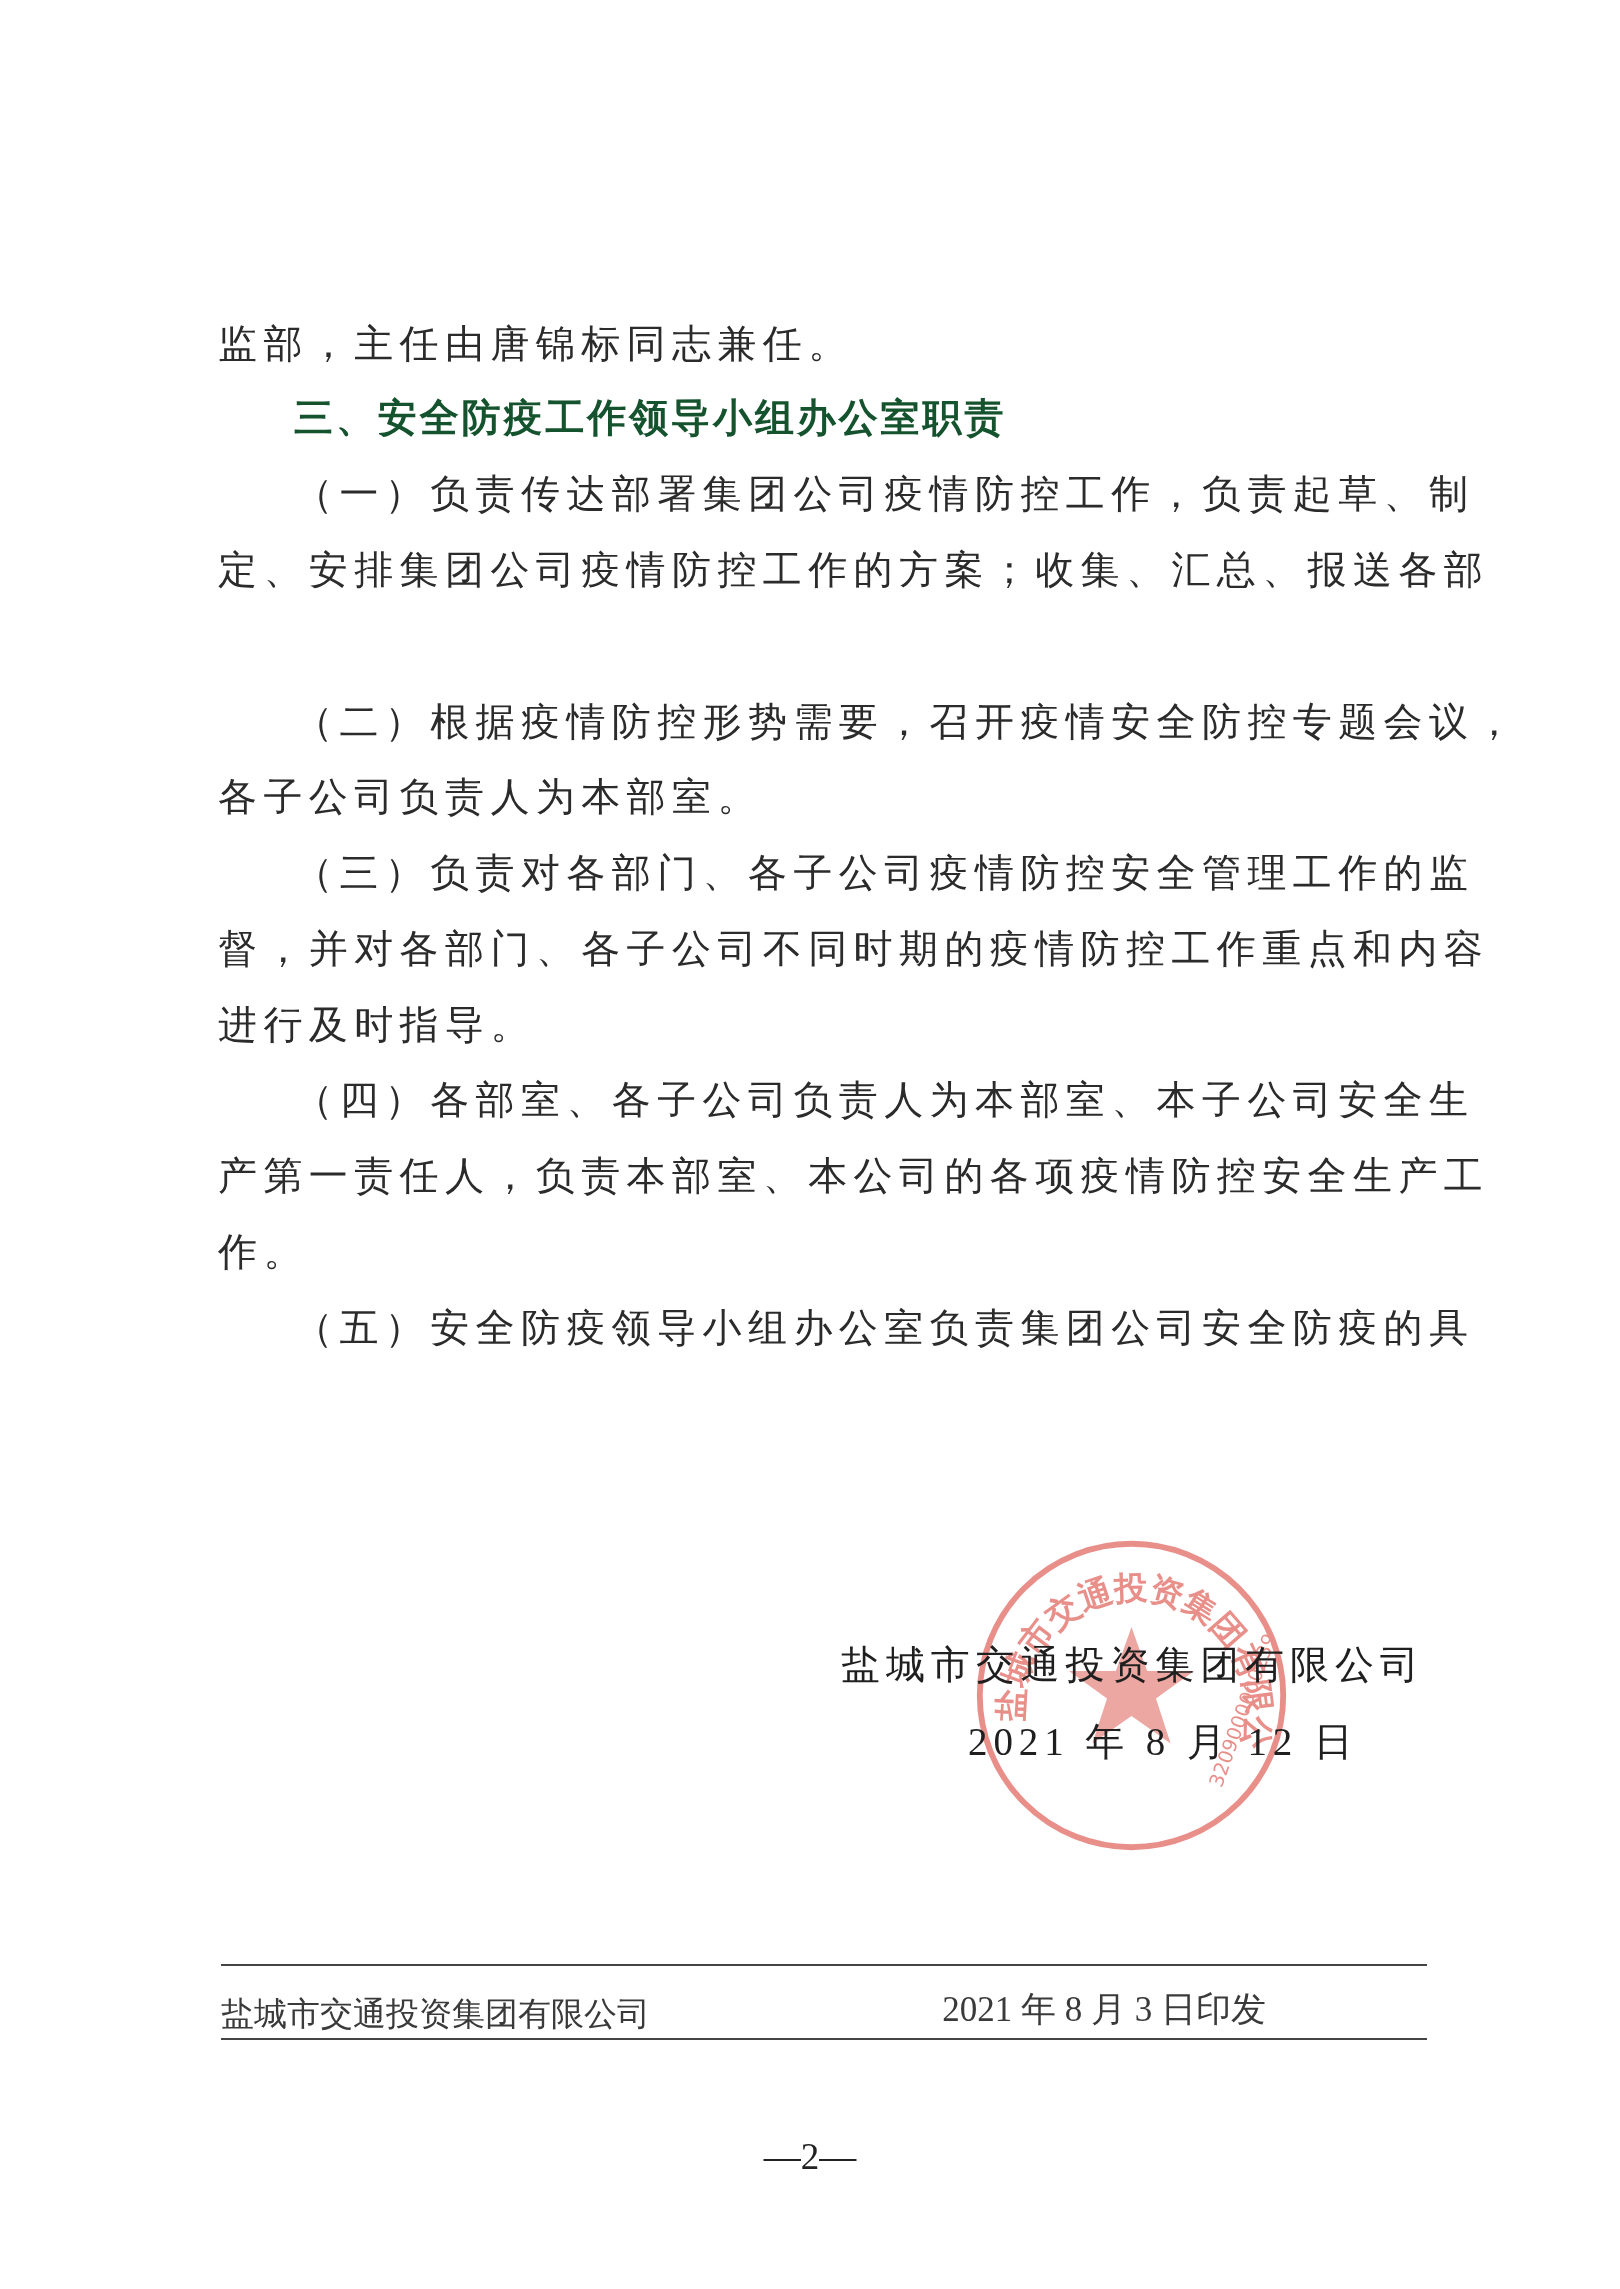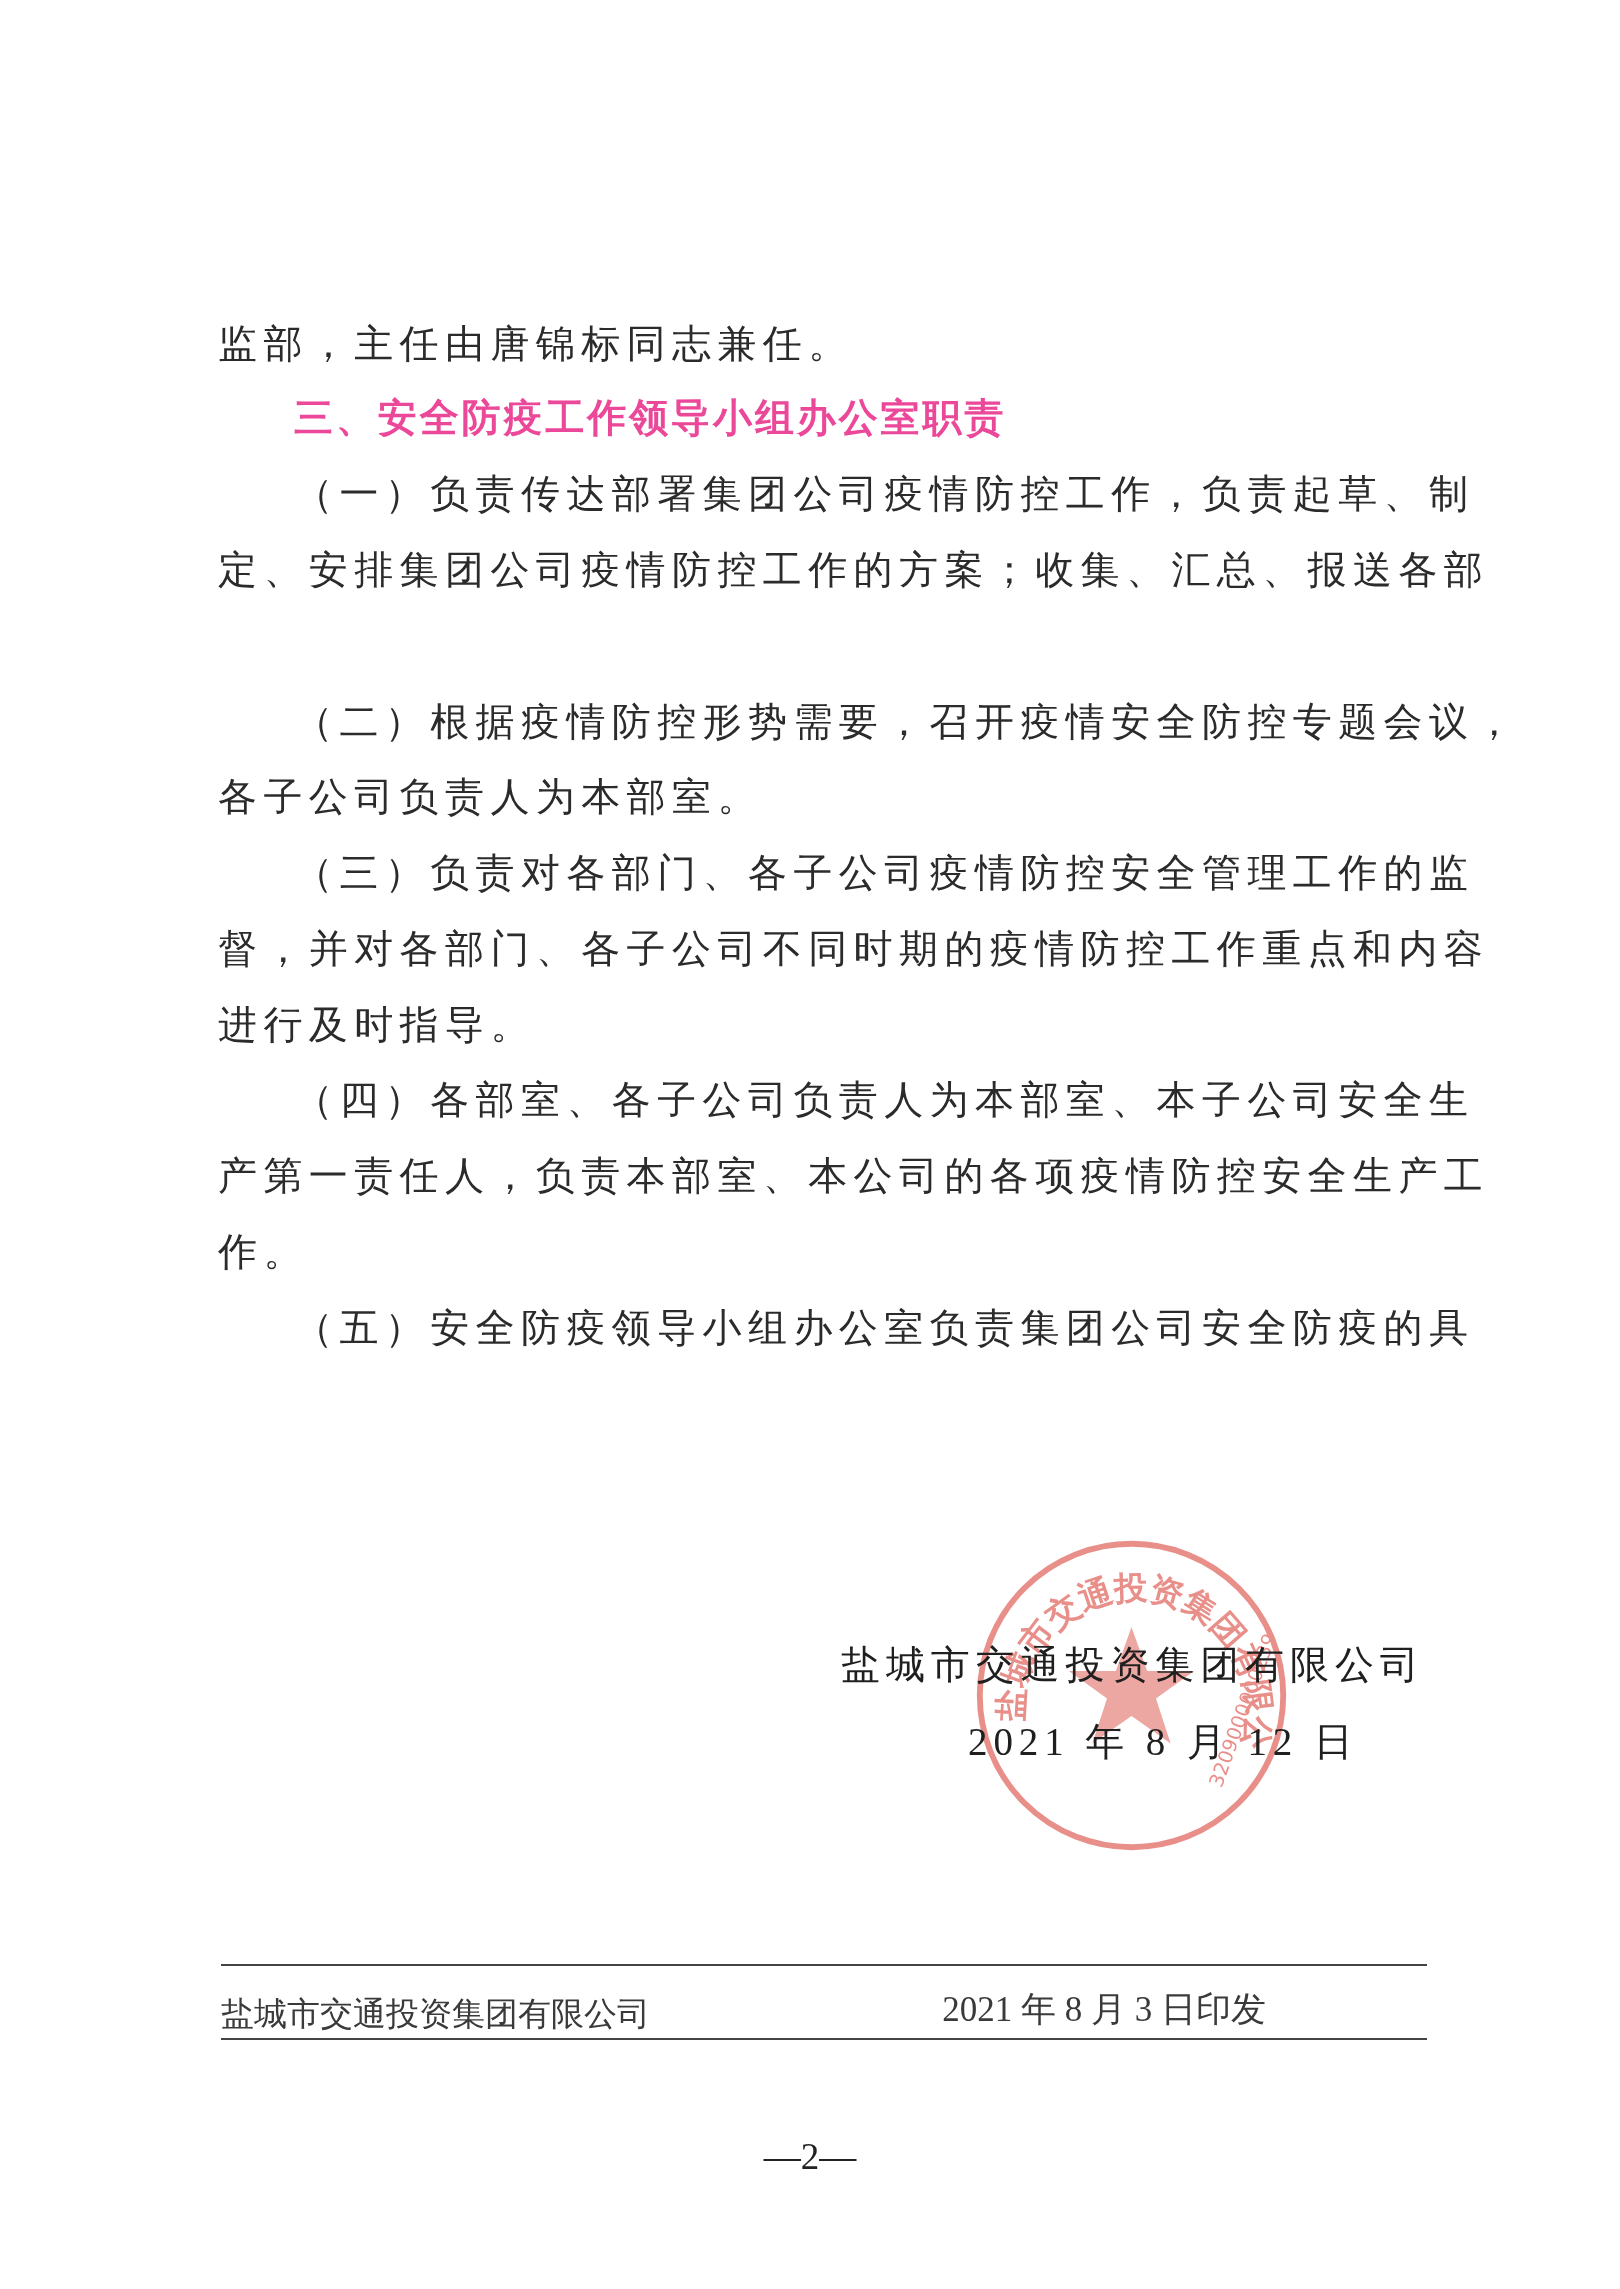--- a/index.html
+++ b/index.html
@@ -3,21 +3,21 @@
 <meta charset="utf-8">
 <style>
   html, body { margin: 0; padding: 0; background: #ffffff; }
   body { width: 1620px; height: 2290px; position: relative; overflow: hidden;
          font-family: "DejaVu Serif", "Liberation Serif", serif; color: #2a2a2a; }
   .page { position: absolute; left: 0; top: 0; width: 1460px; height: 2290px; }
   .line { position: absolute; left: 218px; width: 1206px; font-size: 39px; line-height: 47px;
           letter-spacing: 6.4px; white-space: nowrap; color: #2b2b2b; }
   .indent { left: 294px; }
   .heading { font-family: "DejaVu Sans", "Liberation Sans", sans-serif; font-weight: bold;
-             letter-spacing: 2.9px; color: #ec4899; }
+             letter-spacing: 2.9px; color: #14532d; }
   .sign { position: absolute; font-size: 39px; line-height: 47px; letter-spacing: 5.9px; white-space: nowrap; color: #1f1f1f; }
   .date { font-family: Liberation Serif, serif; }
   .rule { position: absolute; left: 221px; width: 1206px; height: 2px; background: #444; }
   .footer-text { position: absolute; font-size: 33px; line-height: 39px; color: #3a3a3a; white-space: nowrap; }
   .page-num { position: absolute; left: 0; width: 1620px; text-align: center; top: 2135px;
               font-size: 37px; font-family: "Liberation Serif", serif; color: #222; }
   .seal { position: absolute; left: 965px; top: 1534px; width: 333px; height: 323px; opacity: 0.75; }
 </style>
 </head>
 <body>

